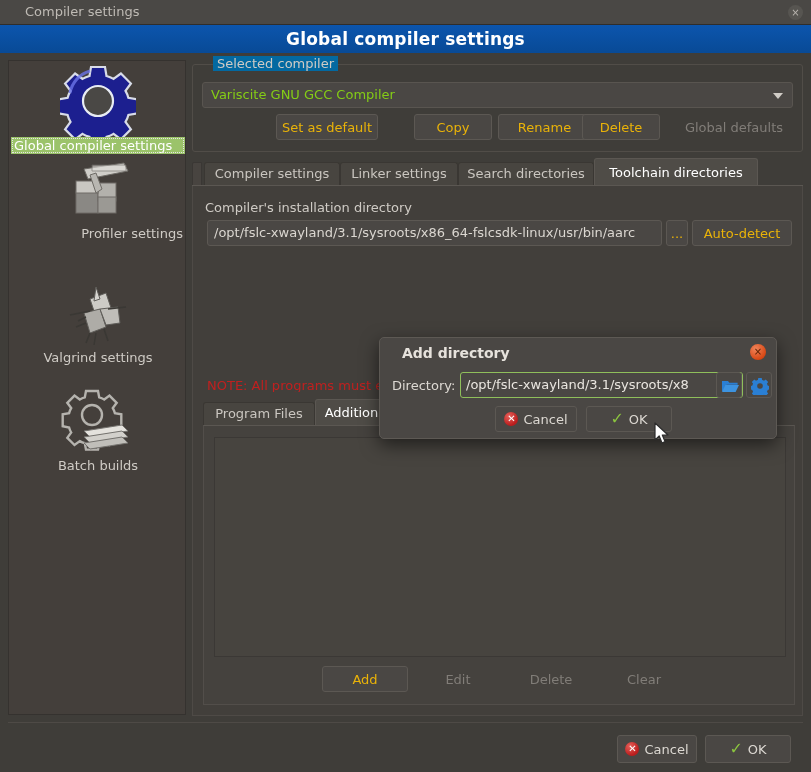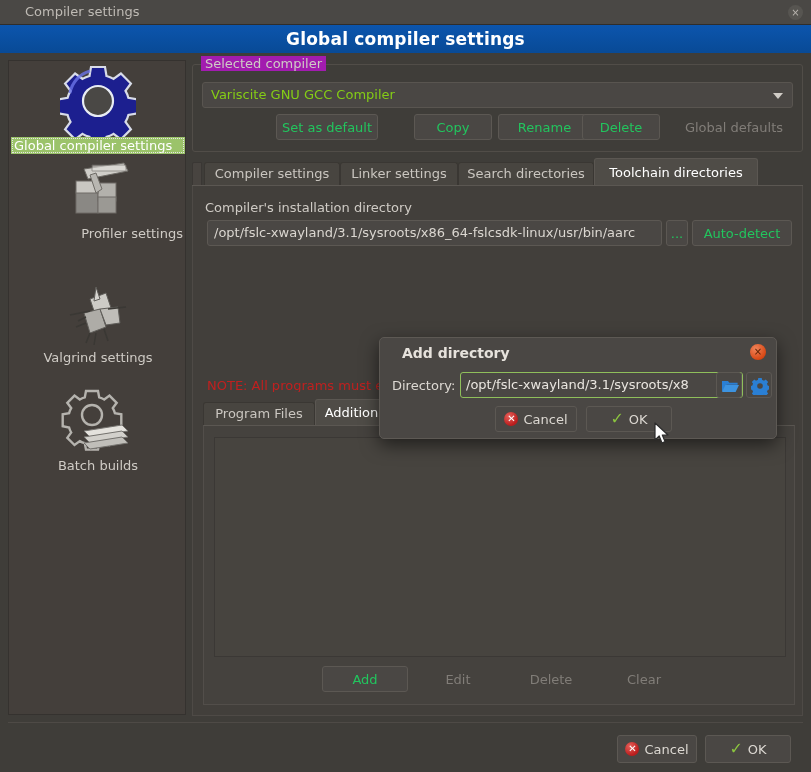--- a/index.html
+++ b/index.html
@@ -68,41 +68,41 @@
   
   .mainpane {
     position: absolute; left: 192px; top: 58px; width: 611px; height: 658px;
   }
 
   .group {
     position: absolute; left: 0; top: 6px; width: 611px; height: 88px;
     border: 1px solid #514d48; border-radius: 3px;
   }
   .group-title {
-    position: absolute; left: 8px; top: -9px;
-    background: #a21caf; padding: 0 4px;
+    position: absolute; left: 20px; top: -9px;
+    background: #0369a1; padding: 0 4px;
     font-size: 13px; color: #cfcbc5;
   }
 
   .combo {
     position: absolute; left: 10px; top: 24px; width: 591px; height: 26px;
     background: #4a4744; border: 1px solid #595550; border-radius: 3px;
     color: #84cc16; font-size: 13px;
     padding: 4px 8px; cursor: pointer;
   }
   .combo .arrow {
     position: absolute; right: 9px; top: 10px;
     width: 0; height: 0;
     border-left: 5px solid transparent; border-right: 5px solid transparent;
     border-top: 6px solid #d0ccc6;
   }
 
   .btn {
     background: #4a4744; border: 1px solid #5c5853; border-radius: 3px;
-    color: #22c55e; font-size: 13px; font-family: inherit;
+    color: #eab308; font-size: 13px; font-family: inherit;
     cursor: pointer; text-align: center;
   }
   .btn:disabled, .btn.disabled {
     color: #817d78; border-color: transparent; background: transparent;
     cursor: default;
   }
 
   .rowbtns { position: absolute; left: 0; top: 56px; width: 611px; height: 26px; }
   .rowbtns .btn { position: absolute; top: 0; height: 26px; }
 

